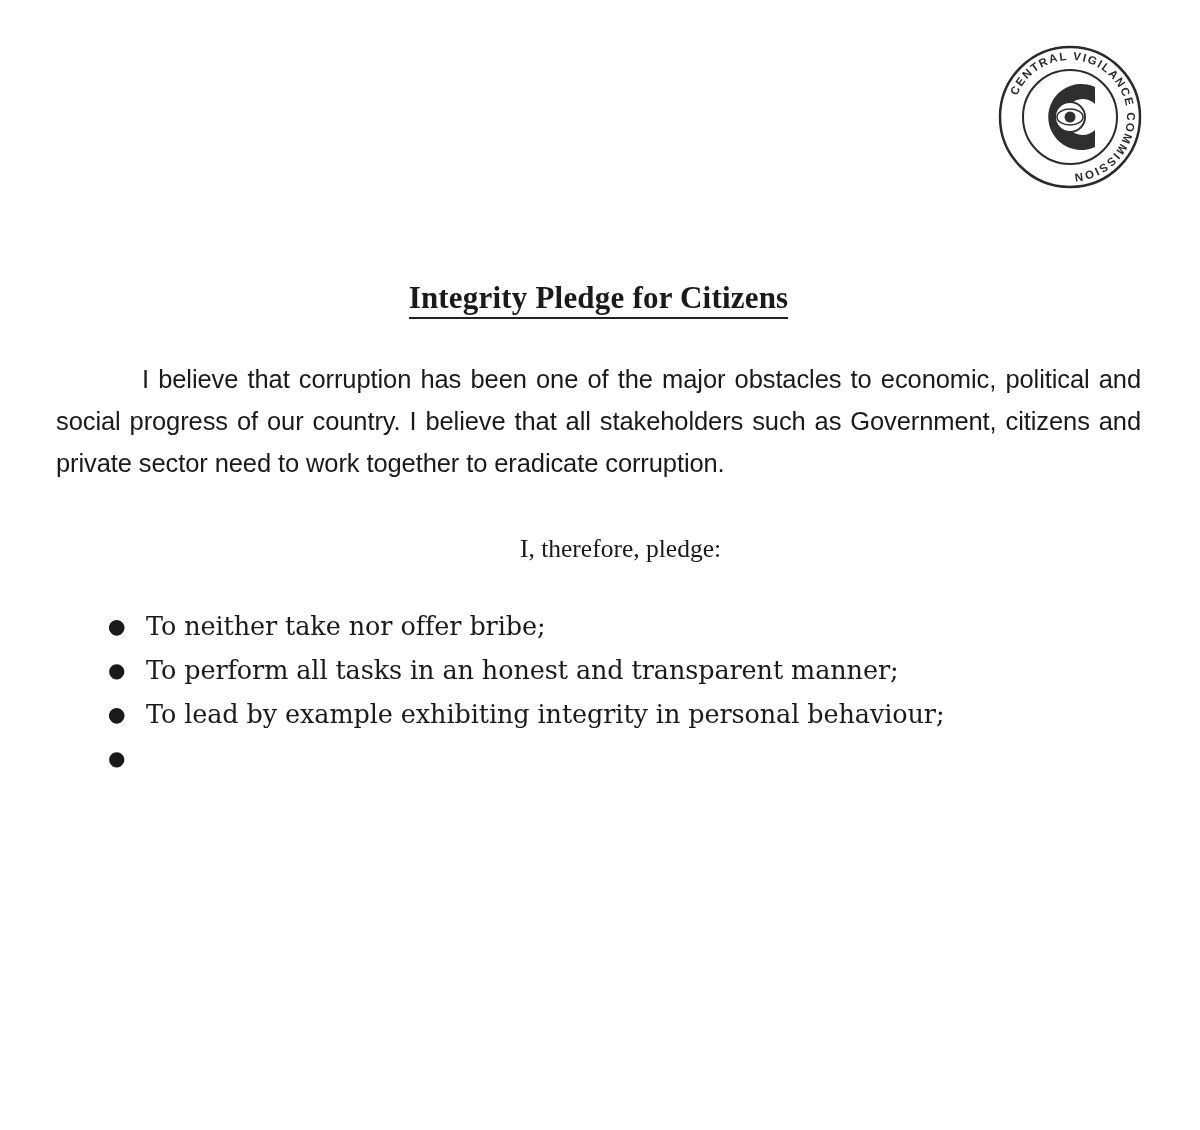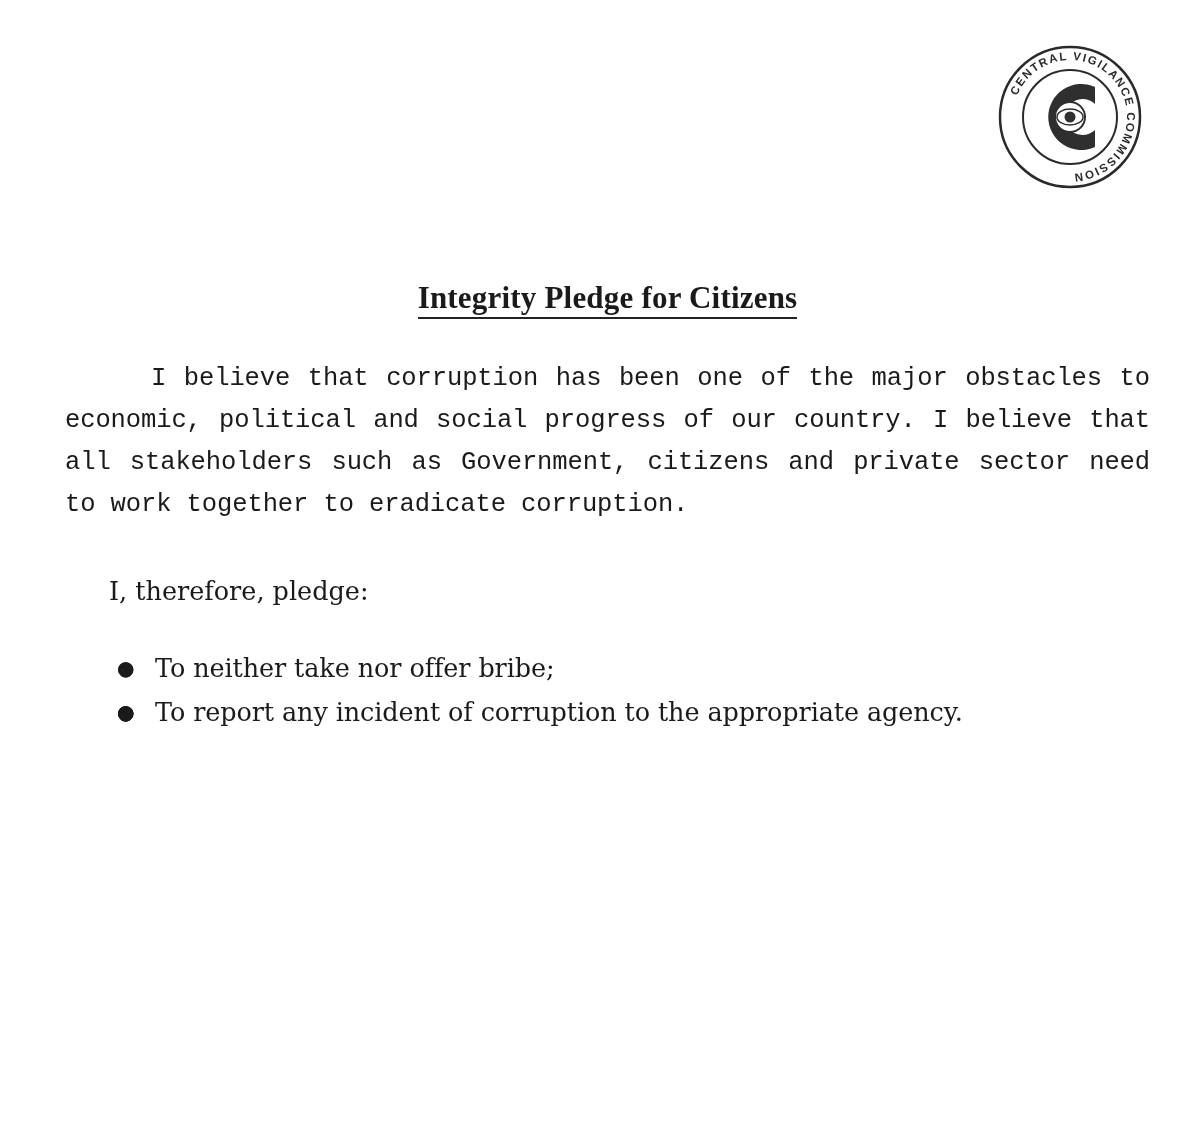--- a/index.html
+++ b/index.html
@@ -23,21 +23,21 @@
     left: 995px;
     width: 150px;
     height: 150px;
   }
   .logo-wrap svg { display: block; }
 
   
   .doc {
     position: absolute;
     top: 280px;
-    left: 65px;
+    left: 56px;
     width: 1085px;
   }
 
   .doc-title {
     text-align: center;
     font-size: 31px;
     font-weight: bold;
     letter-spacing: 0.2px;
     margin: 0 0 42px 0;
     font-family: "Liberation Serif", serif;
@@ -46,30 +46,31 @@
     border-bottom: 2px solid #222;
     padding-bottom: 2px;
   }
 
   p.para {
     margin: 0 0 44px 0;
     font-size: 25.5px;
     line-height: 42px;
     text-align: justify;
     text-indent: 86px;
-    font-family: Liberation Mono, monospace;
+    font-family: Liberation Sans, sans-serif;
     letter-spacing: -0.1px;
   }
 
   p.lead-in {
     margin: 16px 0 34px 0;
     font-size: 25.5px;
     line-height: 42px;
     text-indent: 44px;
-    text-align: left;
+    text-align: center;
+    font-family: Liberation Serif, serif;
   }
 
   ul.pledge-list {
     list-style: none;
     margin: 0;
     padding: 0 0 0 44px;
   }
   ul.pledge-list li {
     position: relative;
     font-size: 25.5px;
@@ -120,26 +121,27 @@
   <ul class="pledge-list">
     <li>
       <span class="bullet">●</span>
     </li>
     <li>
       <span class="bullet">●</span>
       <span>To neither take nor offer bribe;</span>
     </li>
     <li>
       <span class="bullet">●</span>
+      <span>To perform all tasks in an honest and transparent manner;</span>
     </li>
     <li>
       <span class="bullet">●</span>
     </li>
     <li>
       <span class="bullet">●</span>
+      <span>To lead by example exhibiting integrity in personal behaviour;</span>
     </li>
     <li>
       <span class="bullet">●</span>
-      <span>To report any incident of corruption to the appropriate agency.</span>
     </li>
   </ul>
 
 </div>
 
 </body></html>

